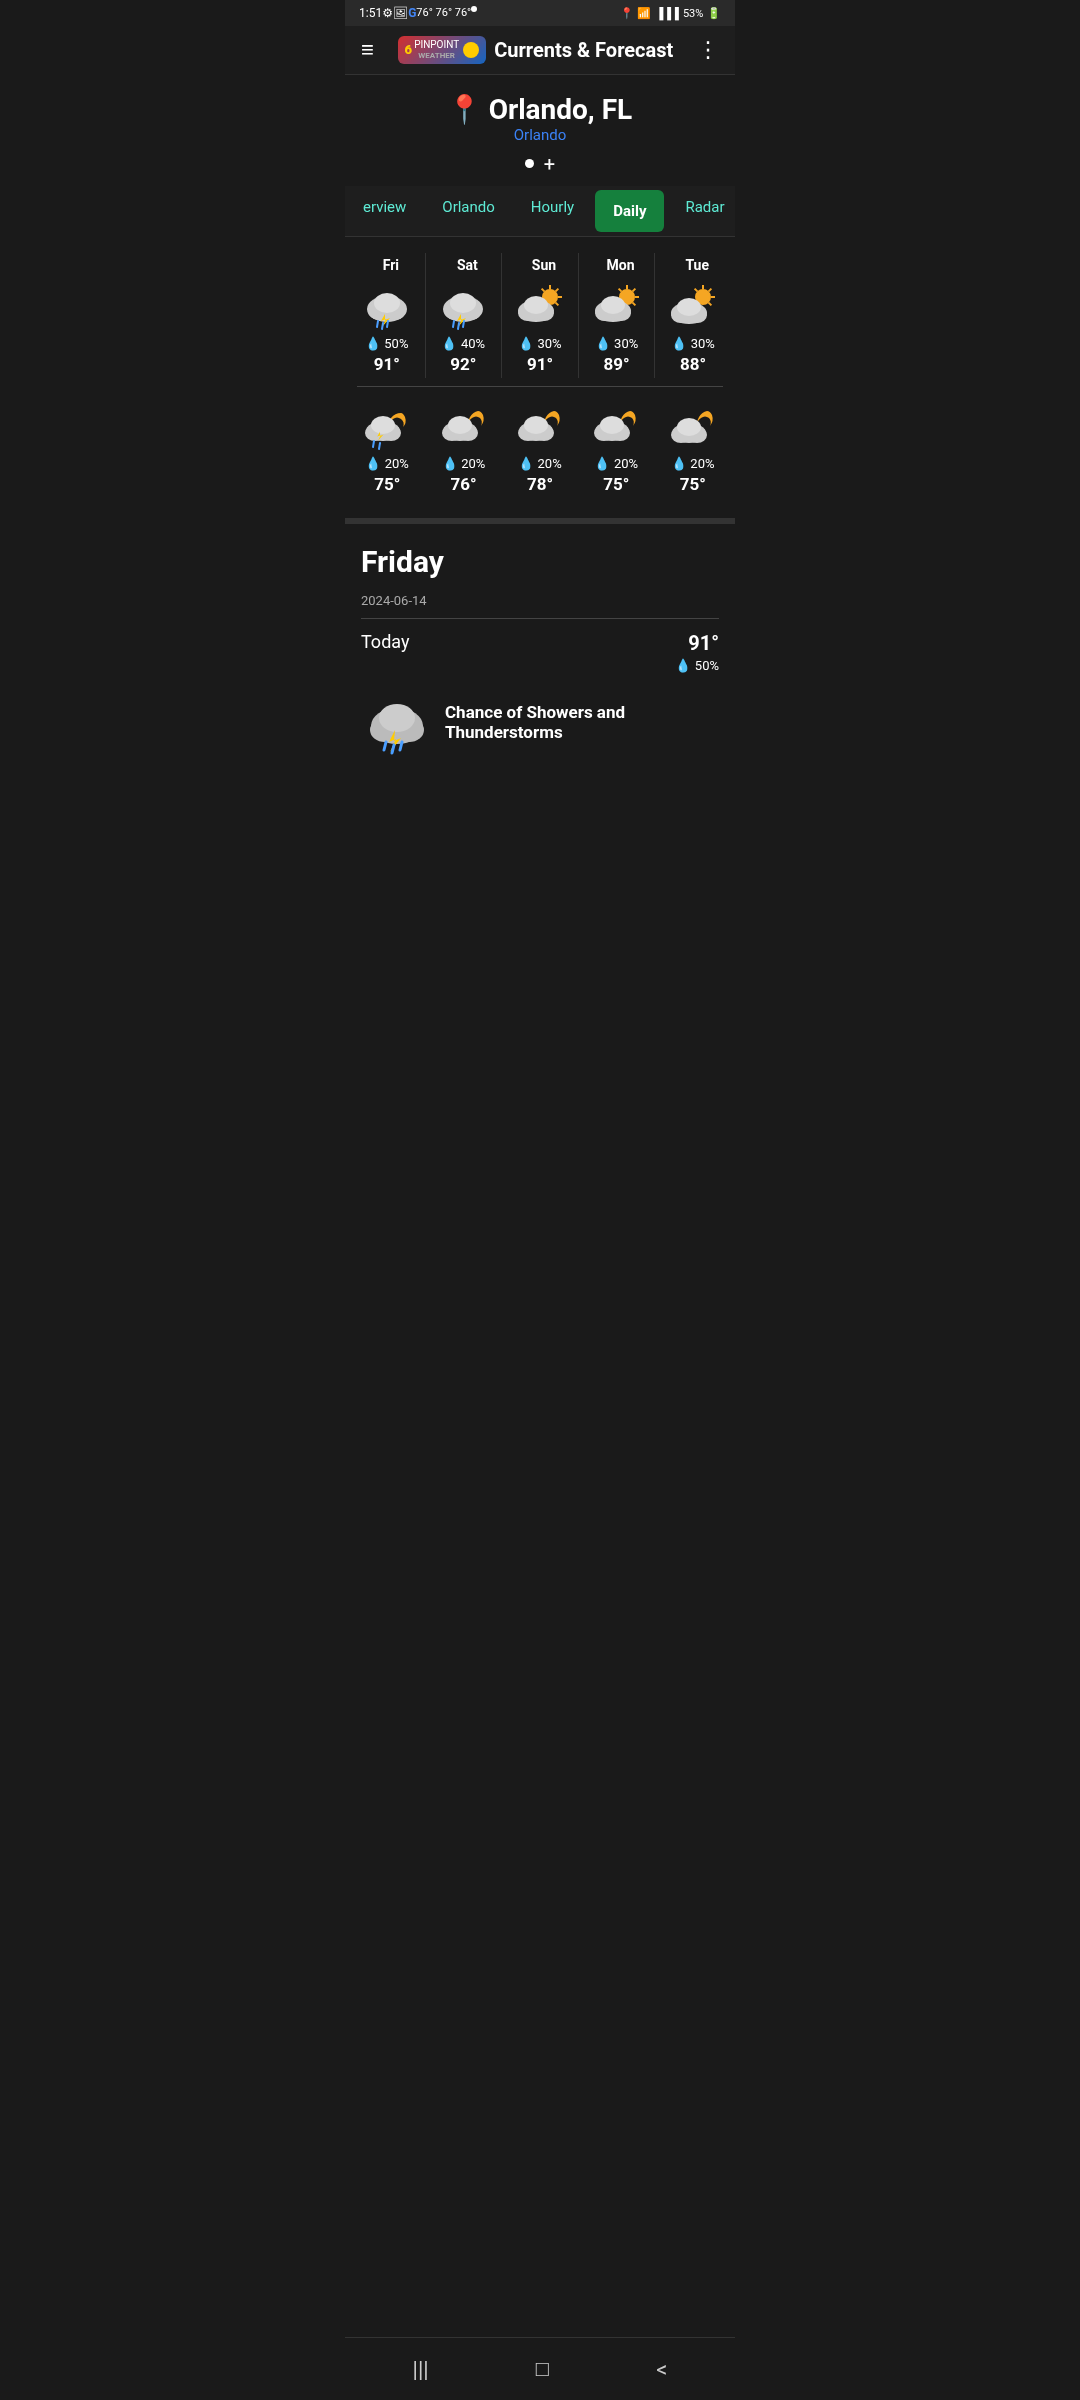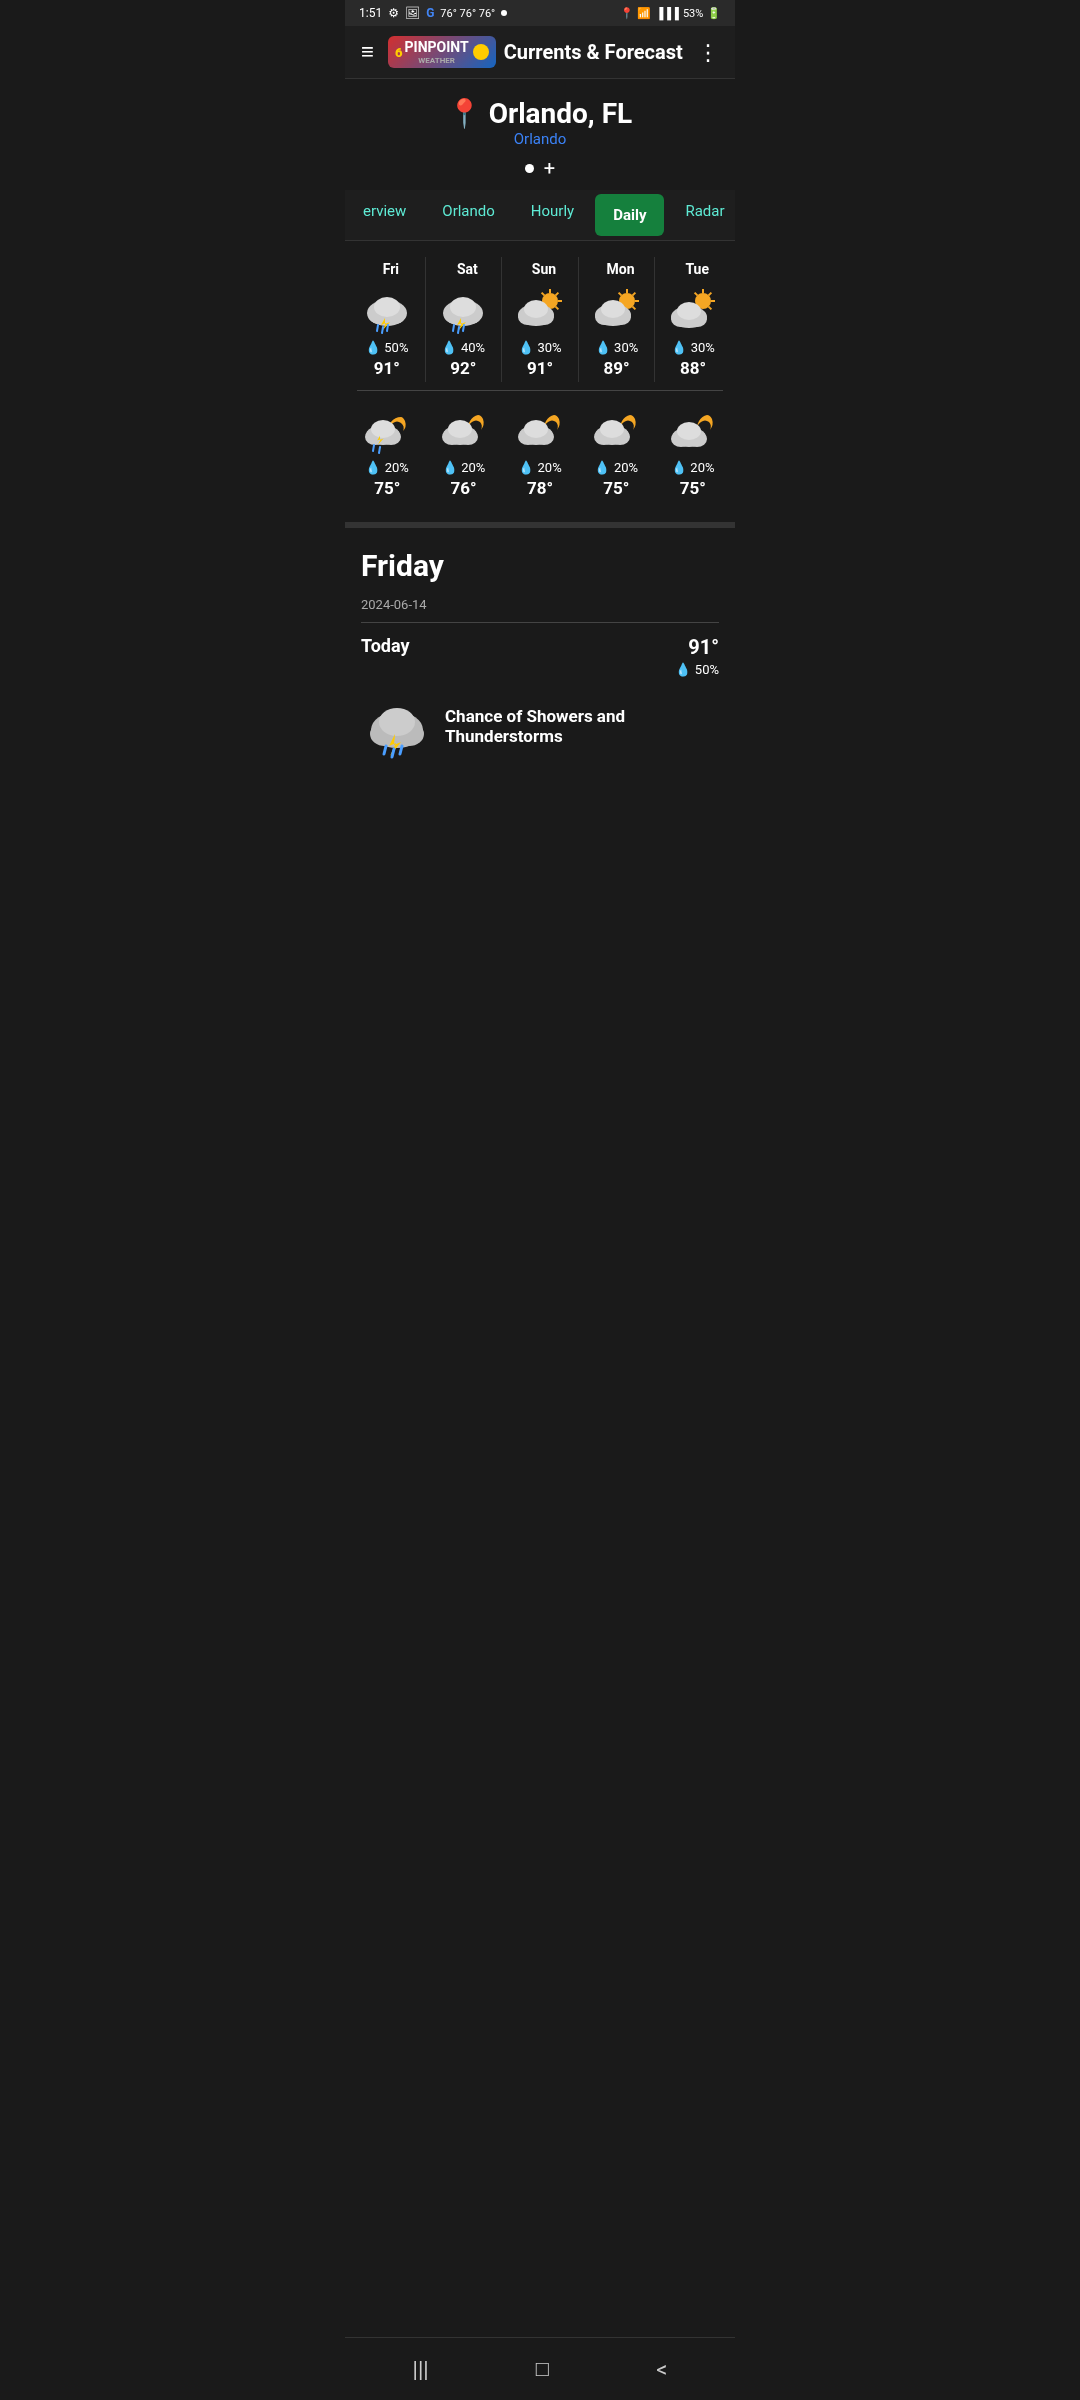--- a/index.html
+++ b/index.html
@@ -17,21 +17,21 @@
     
     .status-bar {
       background: #2a2a2a;
       display: flex;
       justify-content: space-between;
       align-items: center;
       padding: 6px 14px;
       font-size: 12px;
       color: #fff;
     }
-    .status-left { display: flex; align-items: center; gap: 6px; }
+    .status-left { display: flex; align-items: flex-start; }
     .status-right { display: flex; align-items: center; gap: 4px; font-size: 11px; }
     .status-dot { width: 6px; height: 6px; background: #fff; border-radius: 50%; }
 
     
     .app-bar {
       background: #1e1e1e;
       display: flex;
       align-items: center;
       justify-content: space-between;
       padding: 10px 16px;
@@ -45,21 +45,21 @@
       padding: 3px 7px;
       font-size: 10px;
       font-weight: bold;
       color: #fff;
       display: flex;
       align-items: center;
       gap: 2px;
     }
     .logo-badge .news6 { color: #ffcc00; font-size: 13px; font-weight: 900; }
     .logo-text { font-size: 9px; line-height: 1.2; text-align: center; }
-    .pinpoint { color: #fff; font-weight: 700; font-size: 14px; }
+    .pinpoint { color: #fff; font-weight: 400; font-size: 10px; }
     .weather-small { color: #aaa; font-size: 8px; }
     .logo-circle { width: 16px; height: 16px; background: #ffcc00; border-radius: 50%; display: inline-block; margin-left: 2px; }
 
     
     .location-section {
       text-align: center;
       padding: 18px 16px 10px;
       background: #1a1a1a;
     }
     .location-name { font-size: 28px; font-weight: bold; display: flex; align-items: center; justify-content: center; gap: 6px; }
@@ -461,21 +461,21 @@
 </div>
 
 <div class="section-divider"></div>
 
 <div class="forecast-detail">
   <div class="forecast-day-title">Friday</div>
   <div class="forecast-date">2024-06-14</div>
   <div class="forecast-sub-divider"></div>
 
   <div style="display:flex;justify-content:space-between;align-items:flex-start;margin-bottom:14px;">
-    <div style="font-size:18px;font-weight:bold;">Today</div>
+    <div style="font-size:18px;font-weight:normal;">Today</div>
     <div style="text-align:right;">
       <div style="font-size:20px;font-weight:bold;">91°</div>
       <div class="precip" style="justify-content:flex-end;">
         <span class="precip-drop">💧</span>
         <span>50%</span>
       </div>
     </div>
   </div>
 
   <div class="forecast-today-row">

